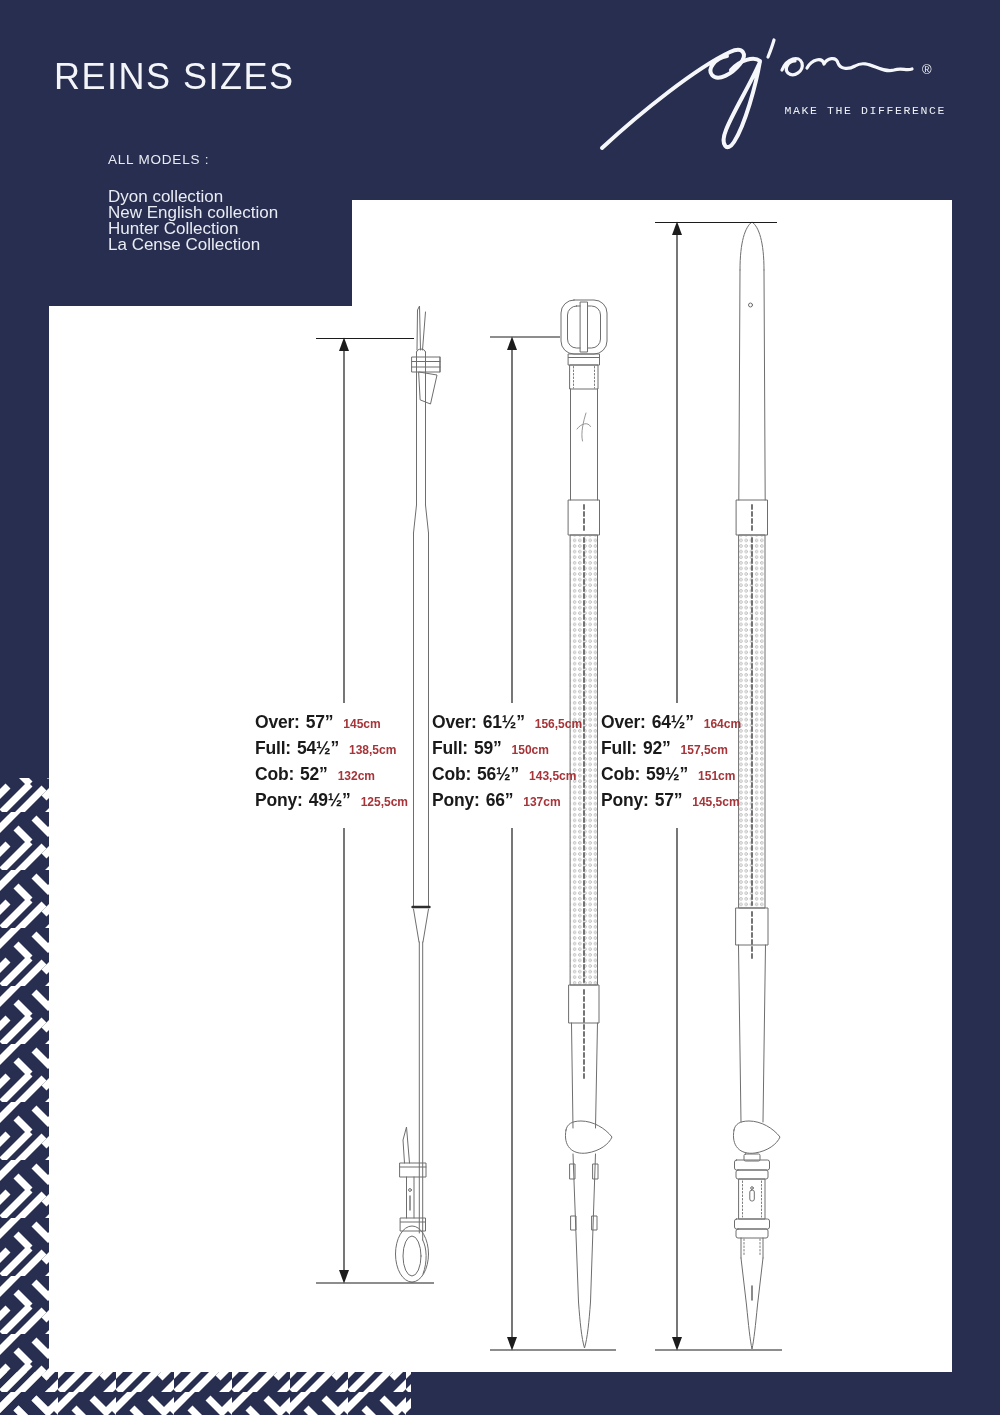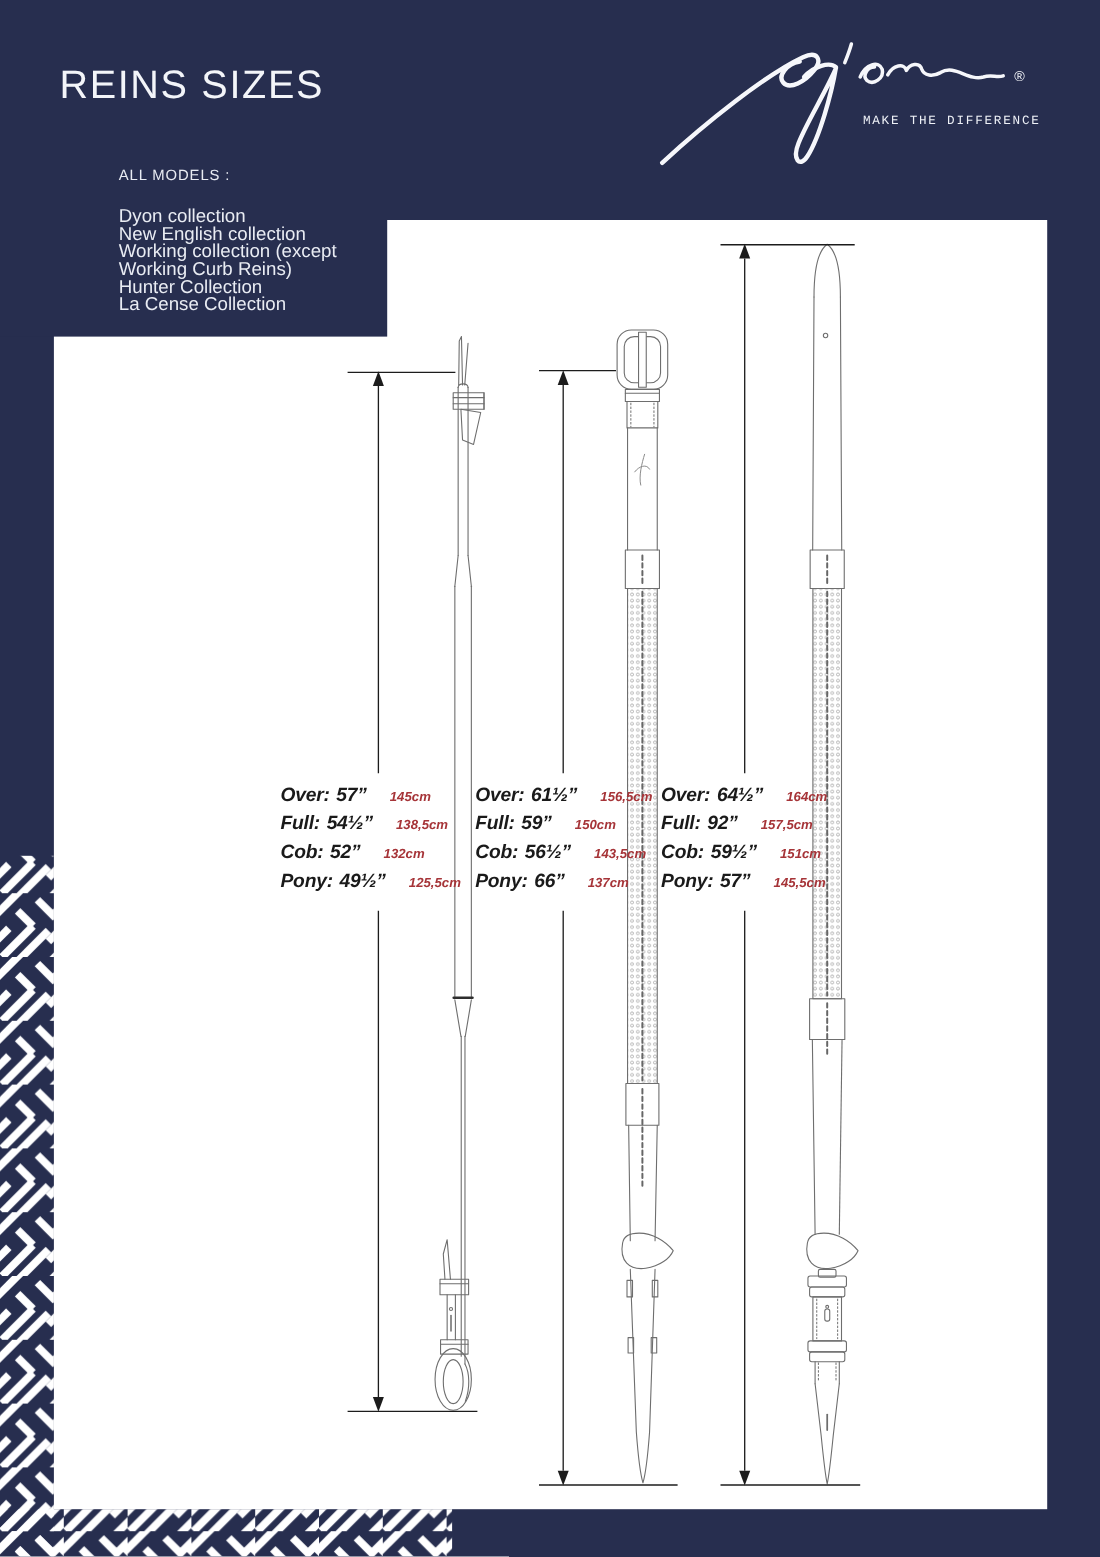--- a/index.html
+++ b/index.html
@@ -41,29 +41,29 @@
     position:absolute;left:108px;top:152px;width:222px;
     color:#e9ecf3;
   }
   .models .heading{
     font-size:13.5px;letter-spacing:0.8px;margin-bottom:22px;
   }
   .models .item{
     font-size:17px;line-height:16px;
   }
   .sizes{
-    position:absolute;color:#1a1a1a;font-weight:700;font-style:italic;
+    position:absolute;color:#1a1a1a;font-weight:700;
   }
   .srow{
     height:26px;display:flex;align-items:baseline;
     white-space:nowrap;font-size:17.5px;letter-spacing:-0.2px;
   }
   .slabel{margin-right:6px;}
   .scm{
-    font-size:12px;color:#a63438;margin-left:21px;letter-spacing:0;
+    font-size:12px;color:#a63438;margin-left:10px;letter-spacing:0;
   }
   .b1{left:255px;top:712px;}
   .b2{left:432px;top:712px;}
   .b3{left:601px;top:712px;}
 </style>
 </head>
 <body>
 
 <div class="white-area"></div>
 <div class="models-box"></div>
@@ -229,21 +229,20 @@
     </g>
   </svg>
   <span class="reg">®</span>
   <div class="tagline">MAKE THE DIFFERENCE</div>
 </div>
 
 <div class="models">
   <div class="heading">ALL MODELS :</div>
   <div class="item">Dyon collection</div>
   <div class="item">New English collection</div>
-  <div class="item">Working collection (except Working Curb Reins)</div>
   <div class="item">Hunter Collection</div>
   <div class="item">La Cense Collection</div>
 </div>
 
 <div class="sizes b1">
   <div class="srow">
     <span class="slabel">Over:</span>
       <span class="sin">57”</span>
       <span class="scm">145cm</span>
   </div>

